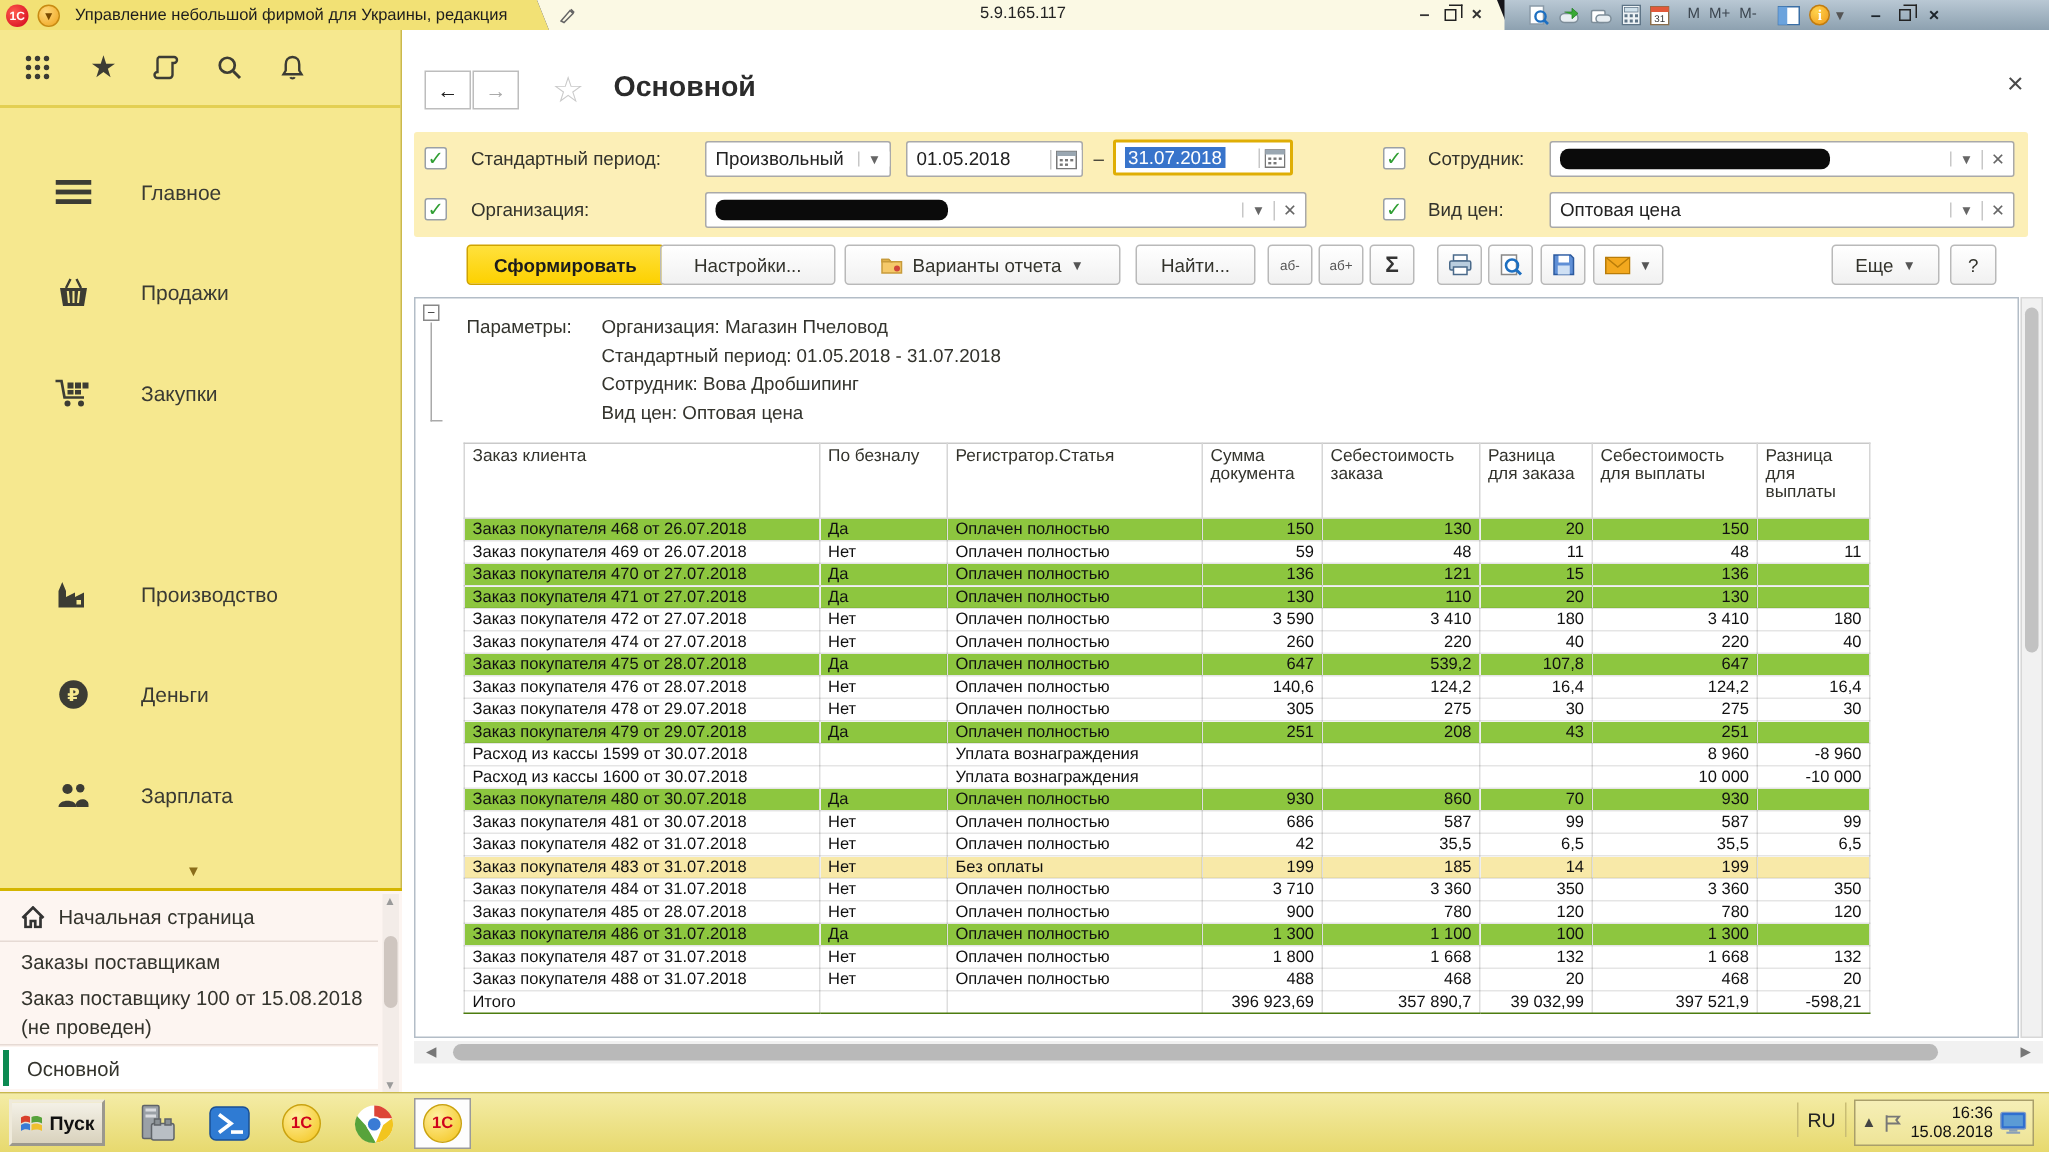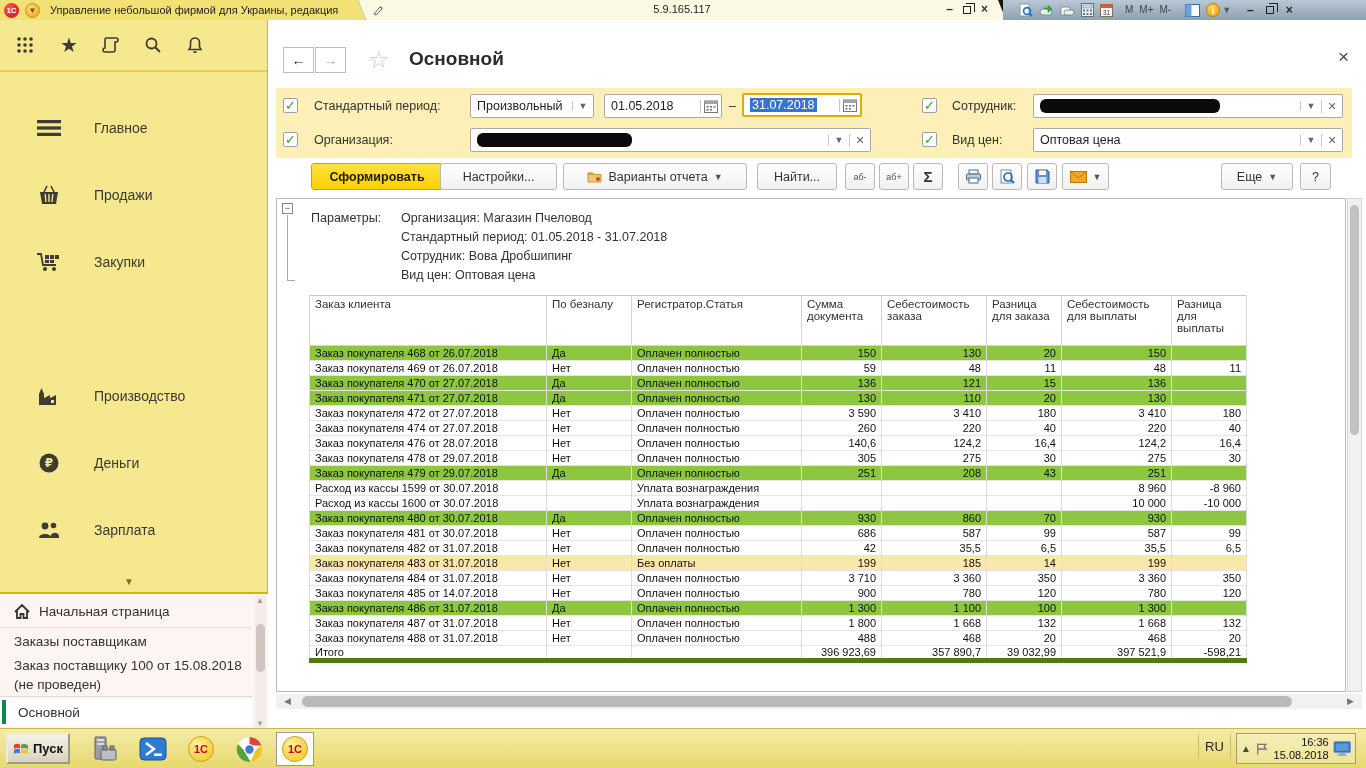--- a/index.html
+++ b/index.html
@@ -70,21 +70,21 @@
   #tree-line { position:absolute; left:10px; top:16px; width:8px; height:66px; border-left:1px solid #aaa; border-bottom:1px solid #aaa; }
   .param-label { position:absolute; left:34px; top:12px; font-size:12.5px; color:#33332c; }
   .param-line { position:absolute; left:124px; font-size:12.5px; color:#33332c; white-space:nowrap; }
 
   #rtable { position:absolute; left:32px; top:96px; border-collapse:collapse; table-layout:fixed; }
   #rtable th { font-weight:normal; font-size:11.5px; color:#33332c; text-align:left; vertical-align:top; padding:2px 5px; border:1px solid #d6d6d6; border-top:1px solid #c9c9c9; height:50px; background:#fff; }
   #rtable td { font-size:11px; padding:0 5px; height:15px; border-left:1px solid rgba(0,0,0,0.13); border-right:1px solid rgba(0,0,0,0.13); border-bottom:1px solid rgba(0,0,0,0.10); white-space:nowrap; overflow:hidden; color:#111; }
   #rtable td.num { text-align:right; }
   #rtable tr.bg-green td { background:#8dc63f; }
   #rtable tr.bg-cream td { background:#f8e9a8; }
-  #rtable tr.total td { border-top:1px solid #9f9f9f; border-bottom:5px solid #4d7c0f; }
+  #rtable tr.total td { border-top:1px solid #9f9f9f; border-bottom:1px solid #4d7c0f; }
 
   
   #vscroll { position:absolute; left:1347px; top:198px; width:15px; height:494px; background:#f1f1f1; border:1px solid #d7d7d7; }
   #vscroll .thumb { position:absolute; left:2px; top:6px; width:9px; height:230px; background:#c2c2c2; border-radius:5px; }
   #hscroll { position:absolute; left:276px; top:694px; width:1086px; height:15px; background:#f1f1f1; }
   #hscroll .thumb { position:absolute; left:26px; top:2px; width:990px; height:11px; background:#b9b9b9; border-radius:6px; }
   .scr-arr { position:absolute; top:2px; font-size:9px; color:#777; }
 
   
   #taskbar { position:absolute; left:0; top:728px; width:1366px; height:40px; background:linear-gradient(#f4eca6,#e7d96e); border-top:1px solid #c9b84c; }
@@ -534,20 +534,30 @@
           <tr class="bg-white">
             <td>Заказ покупателя 474 от 27.07.2018</td>
             <td>Нет</td>
             <td>Оплачен полностью</td>
             <td class="num">260</td>
             <td class="num">220</td>
             <td class="num">40</td>
             <td class="num">220</td>
             <td class="num">40</td>
           </tr>
+          <tr class="bg-green">
+            <td>Заказ покупателя 475 от 28.07.2018</td>
+            <td>Да</td>
+            <td>Оплачен полностью</td>
+            <td class="num">647</td>
+            <td class="num">539,2</td>
+            <td class="num">107,8</td>
+            <td class="num">647</td>
+            <td class="num"></td>
+          </tr>
           <tr class="bg-white">
             <td>Заказ покупателя 476 от 28.07.2018</td>
             <td>Нет</td>
             <td>Оплачен полностью</td>
             <td class="num">140,6</td>
             <td class="num">124,2</td>
             <td class="num">16,4</td>
             <td class="num">124,2</td>
             <td class="num">16,4</td>
           </tr>
@@ -635,21 +645,21 @@
             <td>Заказ покупателя 484 от 31.07.2018</td>
             <td>Нет</td>
             <td>Оплачен полностью</td>
             <td class="num">3 710</td>
             <td class="num">3 360</td>
             <td class="num">350</td>
             <td class="num">3 360</td>
             <td class="num">350</td>
           </tr>
           <tr class="bg-white">
-            <td>Заказ покупателя 485 от 14.07.2018</td>
+            <td>Заказ покупателя 485 от 28.07.2018</td>
             <td>Нет</td>
             <td>Оплачен полностью</td>
             <td class="num">900</td>
             <td class="num">780</td>
             <td class="num">120</td>
             <td class="num">780</td>
             <td class="num">120</td>
           </tr>
           <tr class="bg-green">
             <td>Заказ покупателя 486 от 31.07.2018</td>

